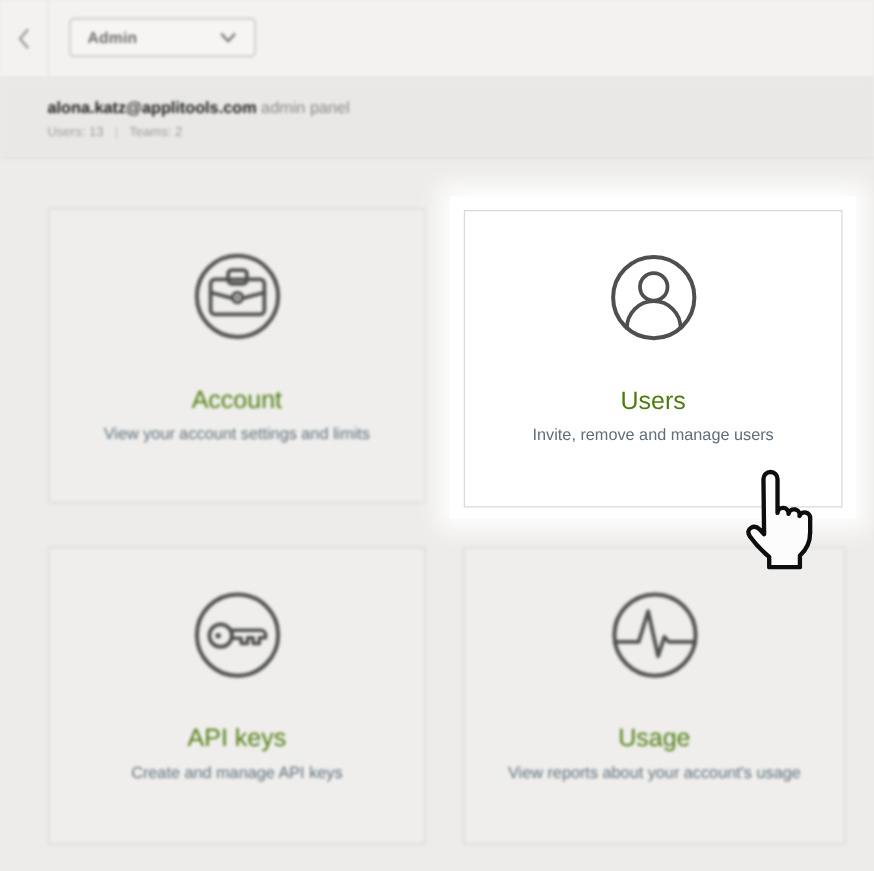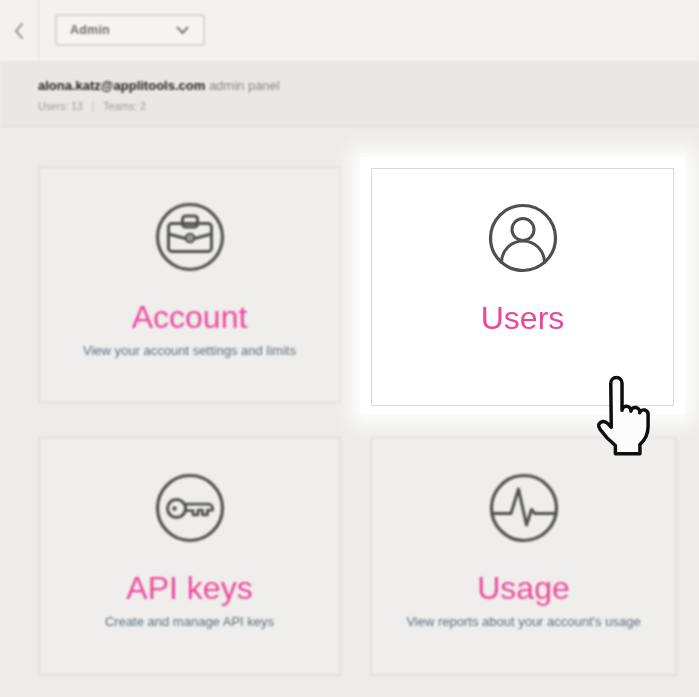--- a/index.html
+++ b/index.html
@@ -31,21 +31,21 @@
   .card-account{left:38px;top:166px;width:303px;height:237px;}
   .card-api{left:38px;top:437px;width:303px;height:239px;}
   .card-usage{left:370px;top:437px;width:307px;height:239px;}
 
   .glow{position:absolute;left:360px;top:157px;width:325px;height:258px;background:#ffffff;
         box-shadow:0 0 18px 10px rgba(255,255,255,.92);z-index:2;}
   .card-users{position:absolute;left:11px;top:11px;width:303px;height:238px;background:#ffffff;
         border:1px solid #d9d9d9;box-sizing:border-box;display:flex;flex-direction:column;align-items:center;cursor:pointer;}
 
   .icon-wrap{margin-top:33px;width:72px;height:72px;}
-  .card-title{margin-top:26px;font-size:32px;color:#ec4899;line-height:1.15;}
+  .card-title{margin-top:36px;font-size:20px;color:#4d7c0f;line-height:1.15;}
   .card-sub{margin-top:7px;font-size:13px;color:#5e6e7a;}
 
   .ico{stroke:#4f4f4f;fill:none;stroke-linecap:round;stroke-linejoin:round;}
 
   
   .cursor{position:absolute;left:588px;top:374px;width:66px;height:88px;z-index:10;pointer-events:none;}
 </style>
 </head>
 <body>
 
@@ -96,20 +96,21 @@
   <div class="glow">
     <div class="card-users">
       <span class="icon-wrap">
         <svg width="72" height="72" viewBox="-36 -36 72 72">
           <circle class="ico" cx="0" cy="0" r="32.5" stroke-width="3.2"></circle>
           <circle class="ico" cx="0" cy="-8.5" r="11" stroke-width="3"></circle>
           <path class="ico" d="M-21.5,24.5 A21.5,21.5 0 0 1 21.5,24.5" stroke-width="3"></path>
         </svg>
       </span>
       <div class="card-title">Users</div>
+      <div class="card-sub">Invite, remove and manage users</div>
     </div>
   </div>
 
   <div class="card dim card-api">
     <span class="icon-wrap">
       <svg width="72" height="72" viewBox="-36 -36 72 72">
         <circle class="ico" cx="0" cy="0" r="32.5" stroke-width="3.2"></circle>
         <circle class="ico" cx="-13.5" cy="0.5" r="9" stroke-width="3"></circle>
         <circle cx="-15.5" cy="0.5" r="2.2" fill="#4f4f4f"></circle>
         <path class="ico" stroke-width="2.8" d="M-4.5,-3.8 L18.5,-3.8 A4,4 0 0 1 22.5,0.2 L22.5,2.2 L17.5,2.2 L17.5,6.8 L12.5,6.8 L12.5,2.2 L8,2.2 L8,6.8 L3,6.8 L3,2.6 L-4.5,2.6 Z"></path>

